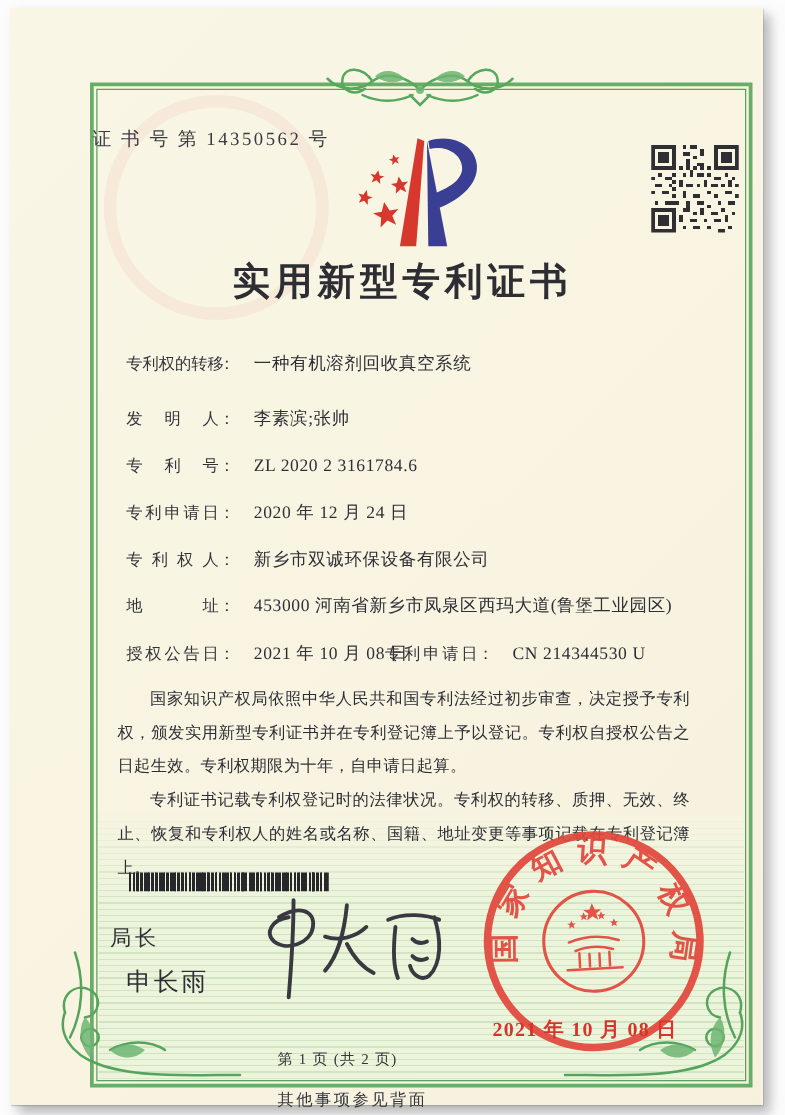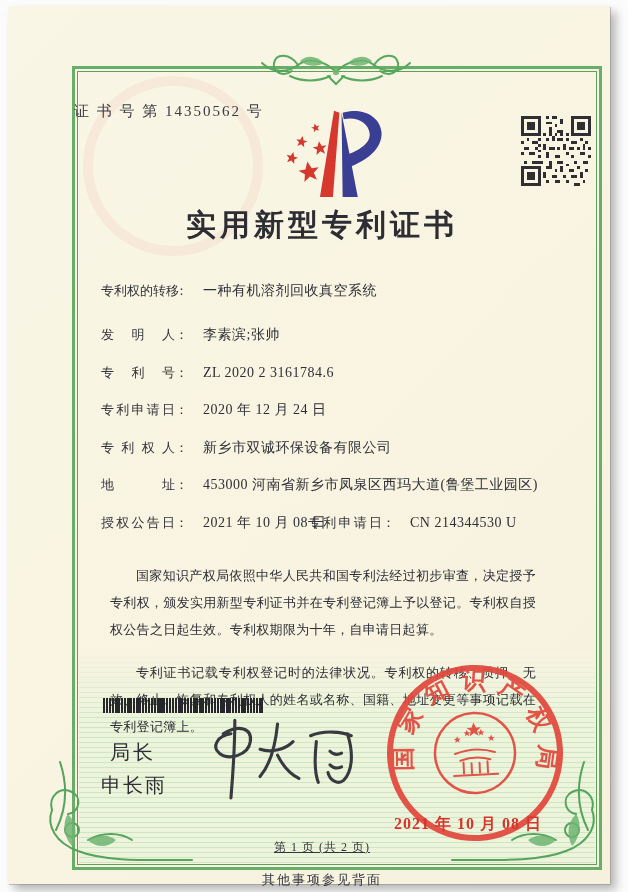--- a/index.html
+++ b/index.html
@@ -21,35 +21,35 @@
   .logo{position:absolute;left:266px;top:96px;z-index:1;}
   .qr{position:absolute;left:513px;top:110px;z-index:1;}
   .fields{position:absolute;left:93px;top:0;width:470px;z-index:1;}
   .frow{position:absolute;left:0;font-size:14px;color:#2f2f36;white-space:nowrap;}
   .flabel{display:inline-block;width:74px;text-align:justify;text-align-last:justify;font-size:13px;color:#33333a;vertical-align:baseline;}
   .fcolon{font-size:13px;color:#33333a;}
   .fvalue{margin-left:15px;letter-spacing:.5px;}
   .grant2{position:absolute;left:207px;top:0;}
   .body-text{position:absolute;left:86px;top:540px;width:458px;font-size:13px;line-height:27px;
       letter-spacing:.3px;color:#2e2e35;text-align:justify;z-index:1;}
-  .body-text p{margin:16px;text-indent:2em;}
+  .body-text p{margin:0;text-indent:2em;font-family:Liberation Mono, monospace;}
   .barcode{position:absolute;left:95px;top:692px;width:160px;height:15px;z-index:2;
       background:
        repeating-linear-gradient(90deg,#26262b 0 2px,transparent 2px 3px),
        repeating-linear-gradient(90deg,#26262b 0 1px,transparent 1px 7px),
        repeating-linear-gradient(90deg,transparent 0 4px,#26262b 4px 5px,transparent 5px 11px);}
-  .signer-title{position:absolute;left:102px;top:733px;font-size:20px;letter-spacing:3px;color:#2e2e35;z-index:2;}
+  .signer-title{position:absolute;left:80px;top:733px;font-size:17px;letter-spacing:3px;color:#2e2e35;z-index:2;}
   .signer-name{position:absolute;left:93px;top:766px;font-size:20px;letter-spacing:2px;color:#2e2e35;z-index:2;}
   .signature{position:absolute;left:188px;top:710px;z-index:4;}
   .seal{position:absolute;left:374px;top:654px;z-index:5;opacity:.92;transform:rotate(-3deg);}
   .seal-date{position:absolute;left:386px;top:808px;font-size:16px;font-weight:bold;color:#d6352b;
       letter-spacing:1px;z-index:6;white-space:nowrap;}
-  .page-info{position:absolute;left:214px;top:833px;width:200px;text-align:center;font-size:12px;
-      letter-spacing:1px;color:#34343b;z-index:2;text-decoration:underline;}
-  .back-note{position:absolute;left:214px;top:865px;width:200px;text-align:center;font-size:13px;
+  .page-info{position:absolute;left:214px;top:833px;width:200px;text-align:left;font-size:12px;
+      letter-spacing:1px;color:#34343b;z-index:2;}
+  .back-note{position:absolute;left:214px;top:865px;width:200px;text-align:left;font-size:13px;
       letter-spacing:2px;color:#34343b;z-index:2;}
   .ornament{position:absolute;z-index:2;}
   svg{display:block;}
 </style>
 </head>
 <body>
 
 <div class="page">
   <div class="paper">
 

